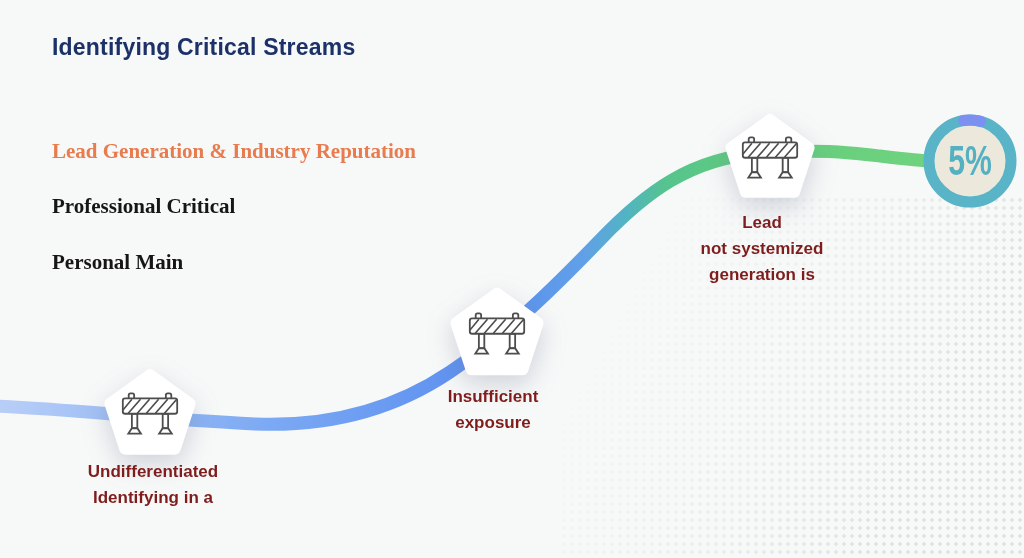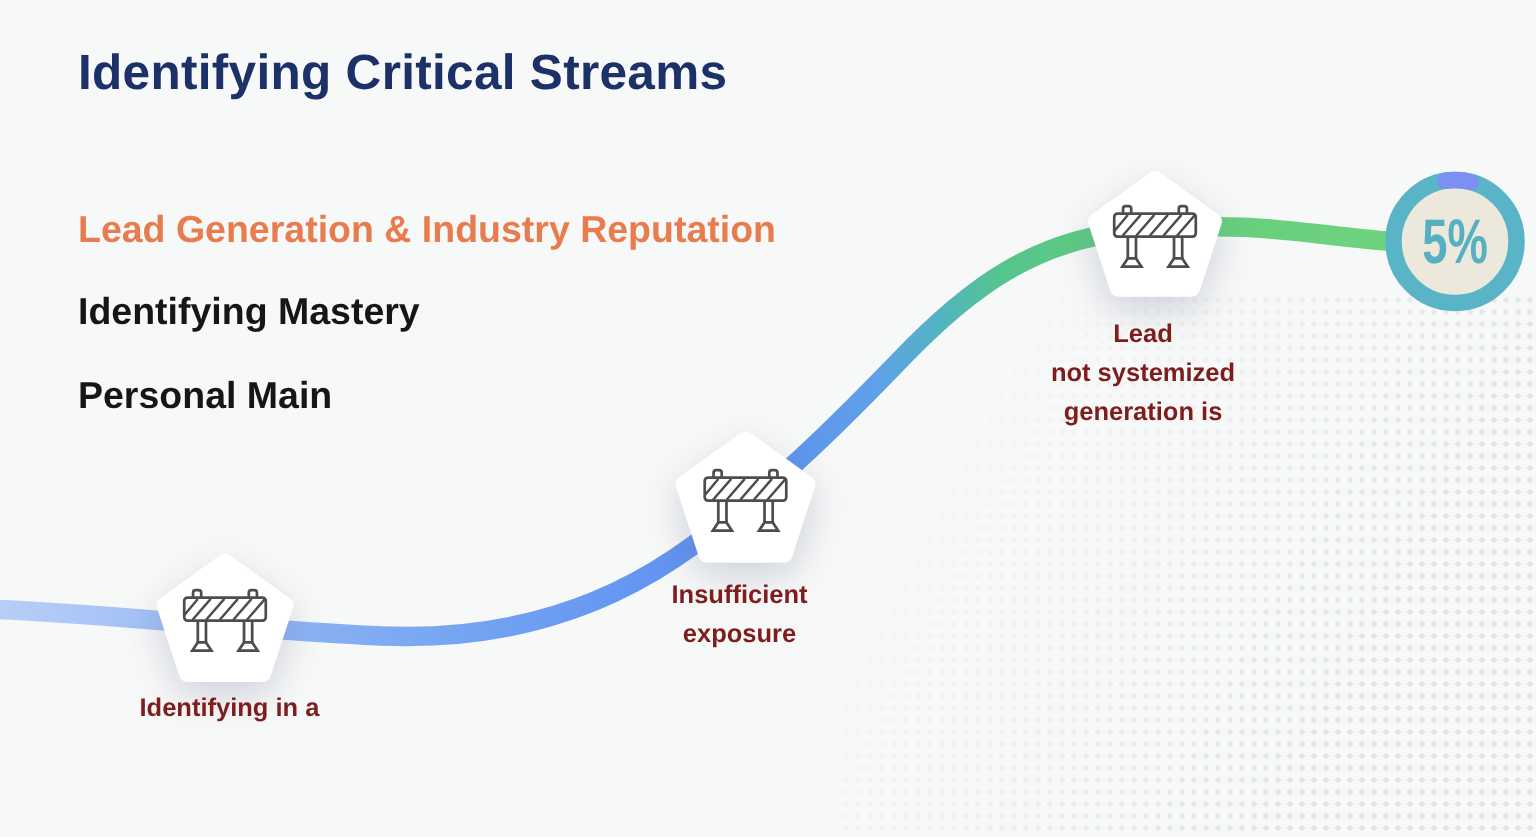--- a/index.html
+++ b/index.html
@@ -29,35 +29,36 @@
   .curve-svg {
     position: absolute;
     left: 0; top: 0;
     width: 1024px; height: 558px;
     z-index: 2;
   }
 
   .title {
     position: absolute;
     left: 52px; top: 26px;
-    font-size: 33px;
+    font-size: 23px;
     font-weight: 800;
     line-height: 43px;
     color: #1d3169;
     letter-spacing: .2px;
     z-index: 4;
   }
 
   .stream {
     position: absolute;
     left: 52px;
-    font-size: 25px;
+    font-size: 21px;
     font-weight: 700;
     color: #161616;
     z-index: 4;
+    font-family: Liberation Serif, serif;
   }
   .stream.active { color: #e87c4e; }
   .stream-1 { top: 139px; }
   .stream-2 { top: 194px; }
   .stream-3 { top: 250px; }
 
   .badge {
     position: absolute;
     z-index: 3;
   }
@@ -132,21 +133,21 @@
       <circle cx="970" cy="161" r="41" fill="none" stroke="#58b4c6" stroke-width="11"></circle>
       <path d="M 963.6 120.5 A 41 41 0 0 1 980.6 121.4" fill="none" stroke="#7b90f0" stroke-width="11" stroke-linecap="round"></path>
     </g>
   </svg>
 
   <div class="title">
     <div>Identifying Critical Streams</div>
   </div>
 
   <div class="stream stream-1 active">Lead Generation &amp; Industry Reputation</div>
-  <div class="stream stream-2">Identifying Mastery</div>
+  <div class="stream stream-2">Professional Critical</div>
   <div class="stream stream-3">Personal Main</div>
 
   <div class="badge badge-1">
     <svg class="pentagon" width="92" height="90" viewBox="0 0 100 96">
       <polygon points="50,9 93,40 77,89 23,89 7,40" fill="#ffffff" stroke="#ffffff" stroke-width="13" stroke-linejoin="round"></polygon>
     </svg>
     <svg class="barrier" width="58" height="46" viewBox="0 0 64 50">
       <g stroke="#4d4d4d" stroke-width="2" fill="#ffffff">
         <rect x="8.5" y="1.5" width="6" height="9" rx="2"></rect>
         <rect x="49.5" y="1.5" width="6" height="9" rx="2"></rect>
@@ -190,20 +191,21 @@
         <rect x="46" y="24" width="6" height="16"></rect>
         <path d="M8 46 L12 40 L18 40 L22 46 Z"></path>
         <path d="M42 46 L46 40 L52 40 L56 46 Z"></path>
         <rect x="2" y="7" width="60" height="17" rx="2.5"></rect>
       </g>
       <path d="M2 20 L12 8 M8 23.5 L21.5 8 M18 23.5 L31.5 8 M28 23.5 L41.5 8 M38 23.5 L51.5 8 M48 23.5 L61.5 8" stroke="#4d4d4d" stroke-width="1.8" fill="none"></path>
     </svg>
   </div>
 
   <div class="obstacle-label obstacle-label-1">
+    <div>Undifferentiated</div>
     <div>Identifying in a</div>
   </div>
   <div class="obstacle-label obstacle-label-2">
     <div>Insufficient</div>
     <div>exposure</div>
   </div>
   <div class="obstacle-label obstacle-label-3">
     <div>Lead</div>
     <div>not systemized</div>
     <div>generation is</div>

